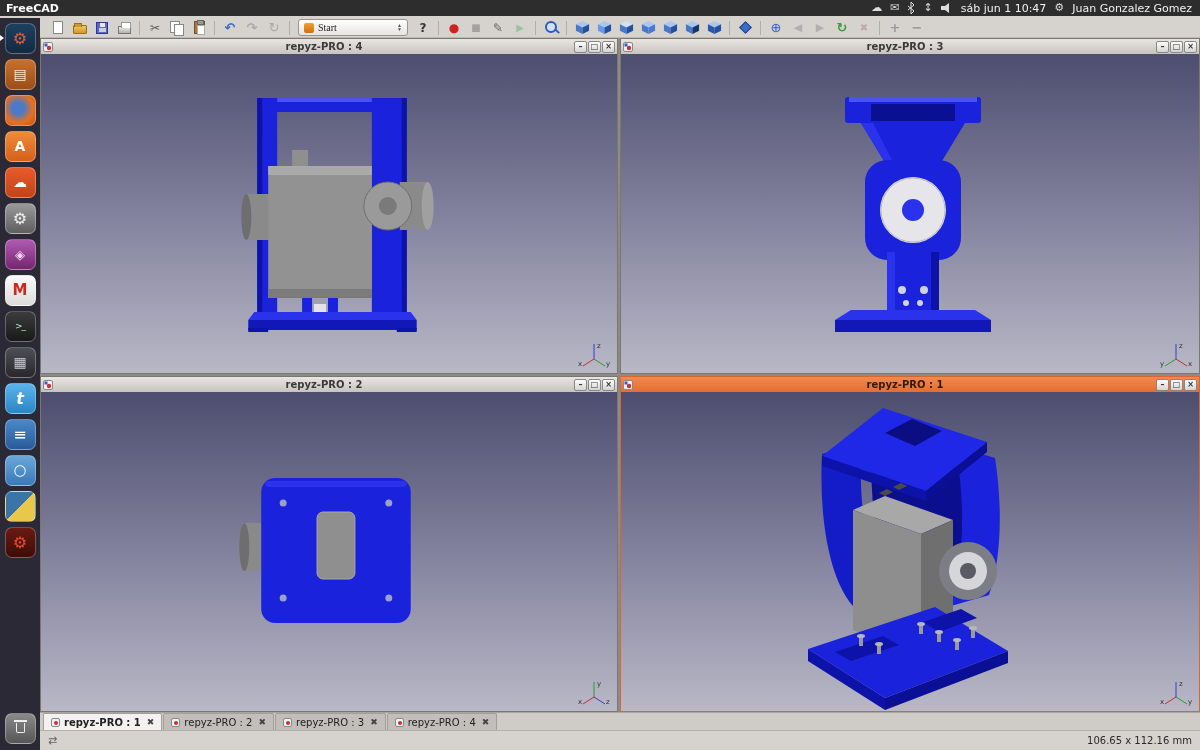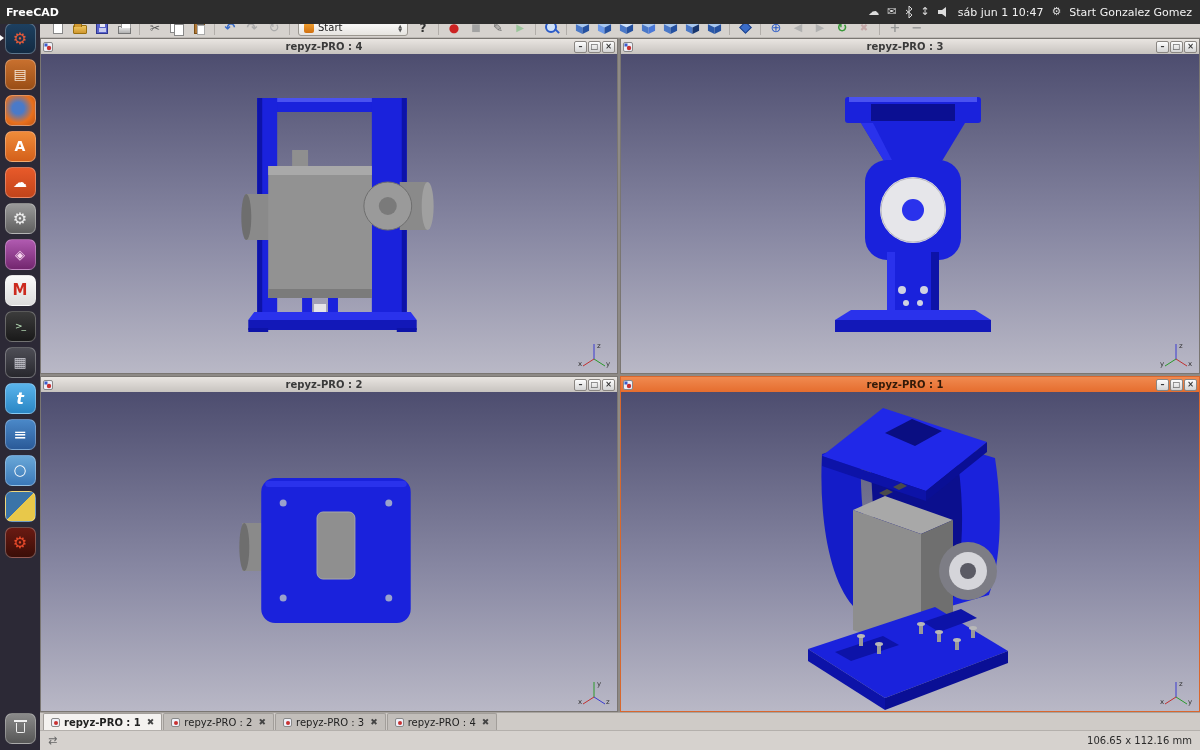--- a/index.html
+++ b/index.html
@@ -1,20 +1,20 @@
 <!DOCTYPE html>
 <html><head>
 <meta charset="utf-8">
 <style>
   * { box-sizing: border-box; margin: 0; padding: 0; }
   html,body { width:1200px; height:750px; overflow:hidden; }
   body { font-family:"DejaVu Sans","Liberation Sans",sans-serif; background:#d6d2ce; position:relative; }
 
   
-  .topbar { position:absolute; left:0; top:0; width:1200px; height:24px; background:#2d2d2d;
+  .topbar { position:absolute; left:0; top:0; width:1200px; height:16px; background:#2d2d2d;
             color:#e8e8e8; display:flex; align-items:center; font-size:11px; z-index:50; }
   .tb-title { margin-left:6px; font-weight:bold; color:#ffffff; }
   .tray { margin-left:auto; display:flex; align-items:center; gap:8px; margin-right:8px; }
   .tray-ic { font-size:11px; color:#dcdcdc; line-height:18px; }
   .clock { color:#f2f2f2; }
   .user { color:#f2f2f2; }
 
   
   .launcher { position:absolute; left:0; top:18px; width:40px; height:732px; background:#2c2936;
               display:flex; flex-direction:column; align-items:center; padding:2px 0 4px 0; z-index:40; }
@@ -94,21 +94,21 @@
   .ic-fit::after { content:""; position:absolute; left:10px; top:10px; width:6px; height:2px; background:#2a5ac8; transform:rotate(45deg); }
   .g-measure { width:9px; height:9px; background:#3a6cc8; transform:rotate(45deg); border:1px solid #1e4088; }
   .g-globe::before { content:"⊕"; color:#2a5ac8; font-size:13px; }
   .g-back::before { content:"◀"; color:#b0b0b0; font-size:11px; }
   .g-fwd::before { content:"▶"; color:#b0b0b0; font-size:11px; }
   .g-nref::before { content:"↻"; color:#3a9a3a; font-weight:bold; font-size:13px; }
   .g-nstop::before { content:"✖"; color:#c4a8a8; font-size:10px; }
   .g-plus::before { content:"+"; color:#999; font-weight:bold; font-size:13px; }
   .g-minus::before { content:"−"; color:#999; font-weight:bold; font-size:13px; }
   .combo { height:17px; background:linear-gradient(#ffffff,#e6e4e0); border:1px solid #9a968f; border-radius:3px;
-           display:flex; align-items:center; gap:4px; padding:0 5px; font-size:10px; color:#222; width:110px; margin:0 3px; }
+           display:flex; align-items:center; gap:4px; padding:0 5px; font-size:10px; color:#222; width:110px; margin:0 3px;font-family:Liberation Serif, serif; }
   .combo-icon { width:10px; height:10px; background:linear-gradient(#f0a030,#d07010); border-radius:2px; flex:0 0 auto; }
   .combo-arrows { margin-left:auto; display:flex; flex-direction:column; font-size:5px; line-height:4px; color:#555; }
   .combo-arrows::before { content:"▲"; }
   .combo-arrows::after { content:"▼"; }
 
   
   .mdi { position:absolute; left:0; top:20px; width:1160px; height:674px; background:#8e8a86; }
   .subwindow { position:absolute; border:1px solid #7a7672; display:flex; flex-direction:column; background:#cfcbc7; }
   .subwindow.active { border-color:#d8672e; }
   .sw-title { height:15px; flex:0 0 15px; background:linear-gradient(#e9e5e1,#c7c3bf); display:flex; align-items:center;
@@ -148,21 +148,21 @@
     <span class="tray-ic">✉</span>
     <svg width="8" height="12">
       <path d="M4,0 L4,12 M4,0 L7,3 L1,8 M4,12 L7,9 L1,4" stroke="#dcdcdc" stroke-width="1" fill="none"></path>
     </svg>
     <span class="tray-ic">↕</span>
     <svg width="12" height="10">
       <polygon points="0,3 4,3 8,0 8,10 4,7 0,7" fill="#dcdcdc"></polygon>
     </svg>
     <span class="clock">sáb jun 1 10:47</span>
     <span class="tray-ic">⚙</span>
-    <span class="user">Start Gonzalez Gomez</span>
+    <span class="user">Juan Gonzalez Gomez</span>
   </span>
 </div>
 
 <div class="launcher">
   <div class="li running">
       <span class="tile lt1"></span>
     </div>
   <div class="li">
       <span class="tile lt2"></span>
     </div>

